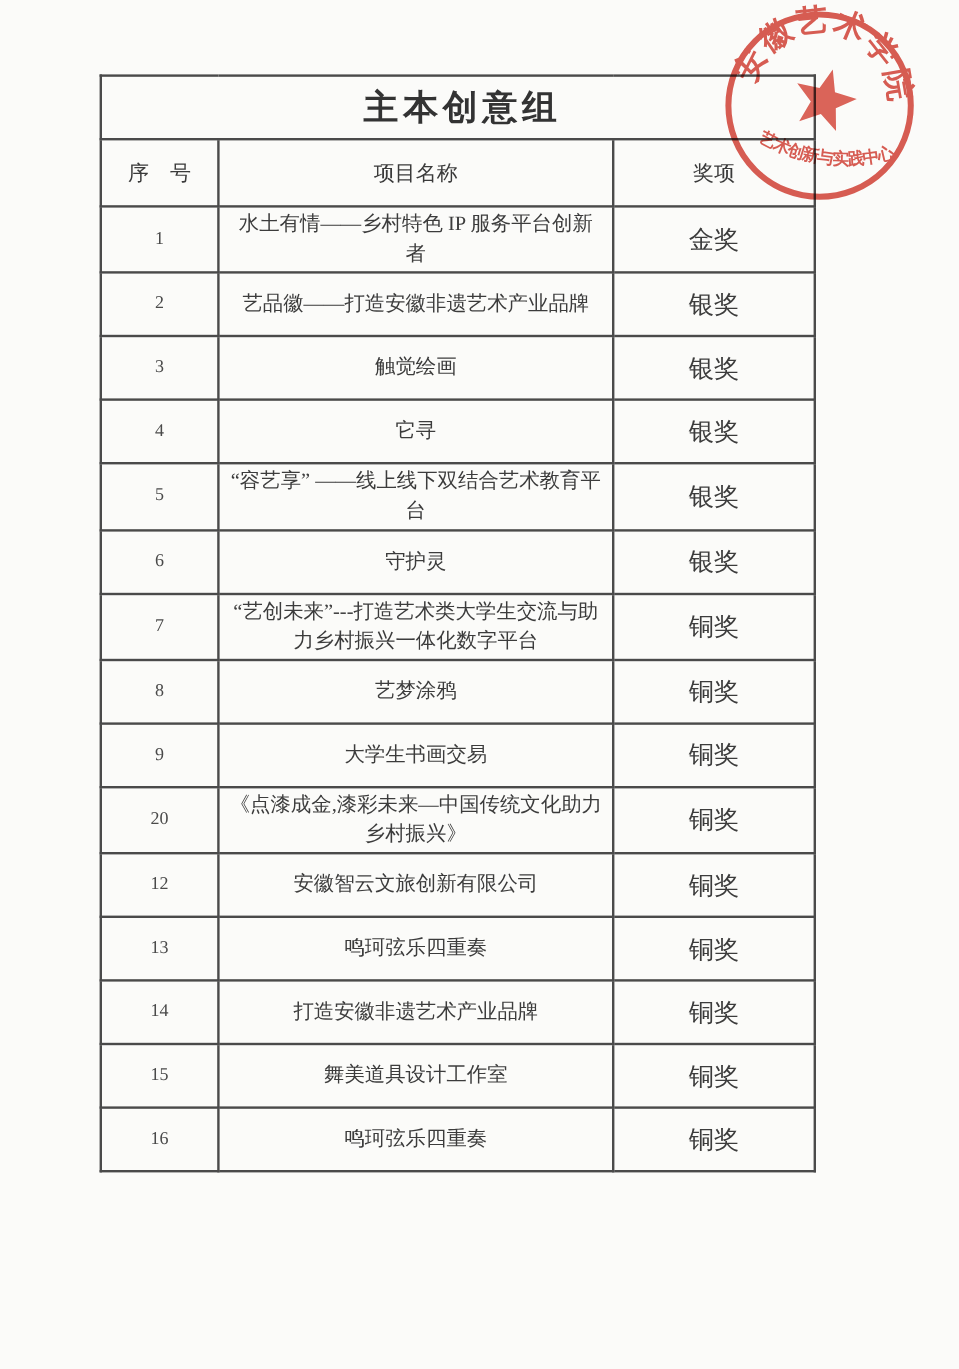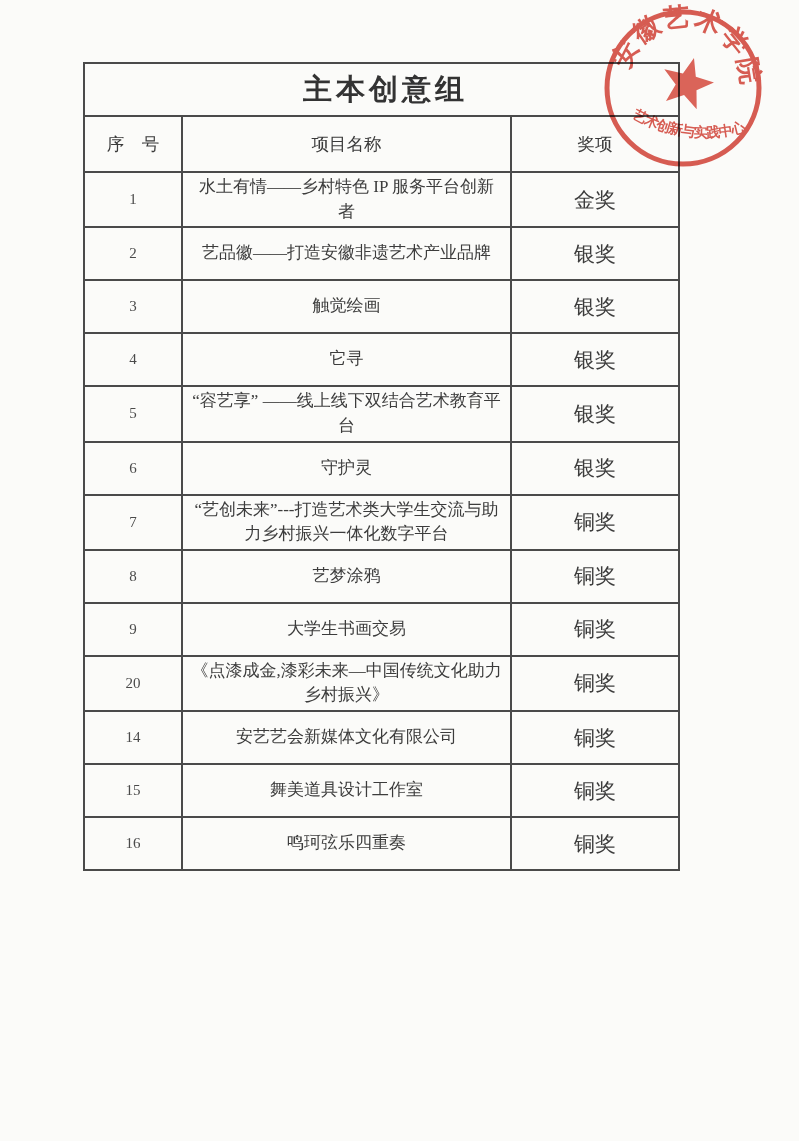--- a/index.html
+++ b/index.html
@@ -154,25 +154,35 @@
       <td class="c-award">铜奖</td>
     </tr>
 
     <tr>
       <td class="c-no">20</td>
       <td class="c-name">《点漆成金,漆彩未来—中国传统文化助力乡村振兴》</td>
       <td class="c-award">铜奖</td>
     </tr>
 
 
-
+    <tr>
+      <td class="c-no">12</td>
+      <td class="c-name">安徽智云文旅创新有限公司</td>
+      <td class="c-award">铜奖</td>
+    </tr>
+
+    <tr>
+      <td class="c-no">13</td>
+      <td class="c-name">鸣珂弦乐四重奏</td>
+      <td class="c-award">铜奖</td>
+    </tr>
 
     <tr>
       <td class="c-no">14</td>
-      <td class="c-name">安艺艺会新媒体文化有限公司</td>
+      <td class="c-name">打造安徽非遗艺术产业品牌</td>
       <td class="c-award">铜奖</td>
     </tr>
 
     <tr>
       <td class="c-no">15</td>
       <td class="c-name">舞美道具设计工作室</td>
       <td class="c-award">铜奖</td>
     </tr>
 
     <tr>

